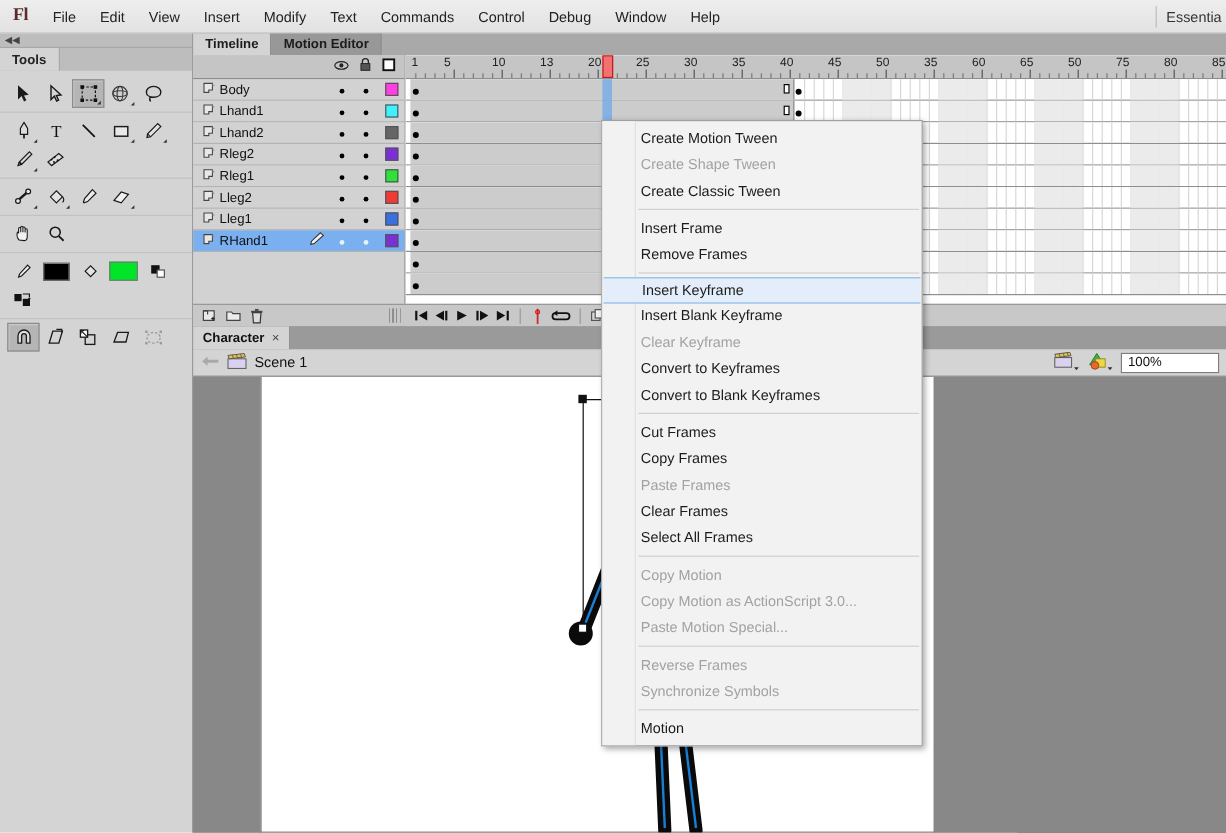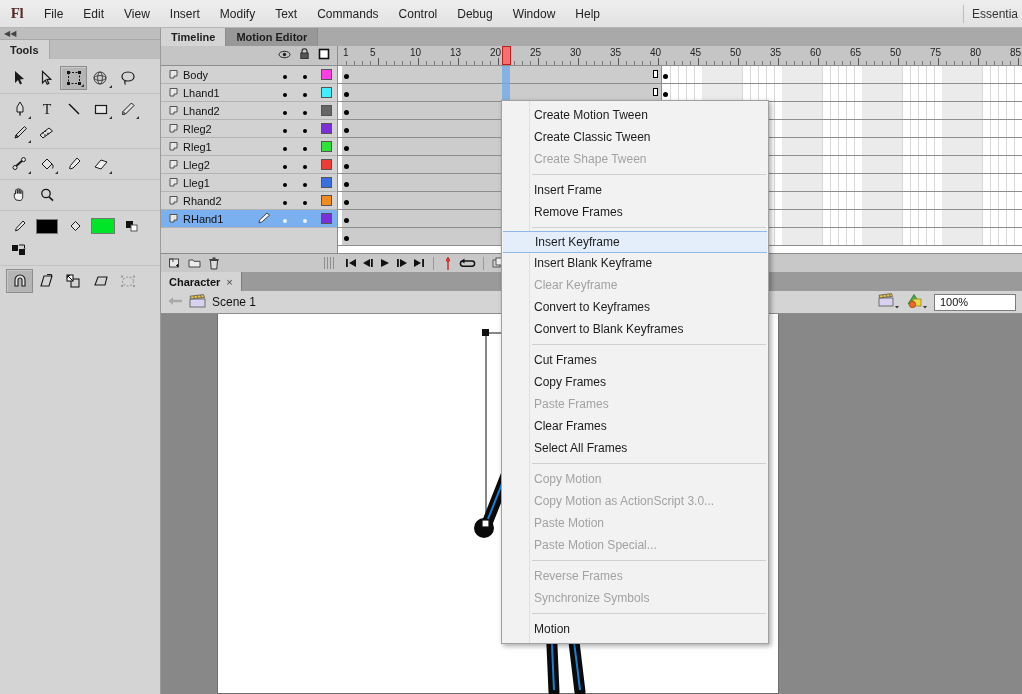--- a/index.html
+++ b/index.html
@@ -558,33 +558,20 @@
               <span class="layer-icon"><svg width="11" height="10" viewBox="0 0 11 10">
                   <path d="M1 1.5 L8 1.5 L8 7 L5 7 L5 9 L1 9 Z" fill="#e8e8e8" stroke="#444" stroke-width="0.9"></path>
                   <path d="M8 1.5 L10 3.5 L8 3.5 Z" fill="#888"></path>
                 </svg></span>
               <span class="layer-name">Lleg1</span>
               <span class="layer-pencil"></span>
               <span class="dot-cell"><i class="dot"></i></span>
               <span class="dot-cell"><i class="dot"></i></span>
               <span class="color-cell">
                 <i class="color-chip" style="background:#3a6fe0"></i>
-              </span>
-            </div>
-            <div class="layer-row">
-              <span class="layer-icon"><svg width="11" height="10" viewBox="0 0 11 10">
-                  <path d="M1 1.5 L8 1.5 L8 7 L5 7 L5 9 L1 9 Z" fill="#e8e8e8" stroke="#444" stroke-width="0.9"></path>
-                  <path d="M8 1.5 L10 3.5 L8 3.5 Z" fill="#888"></path>
-                </svg></span>
-              <span class="layer-name">Rhand2</span>
-              <span class="layer-pencil"></span>
-              <span class="dot-cell"><i class="dot"></i></span>
-              <span class="dot-cell"><i class="dot"></i></span>
-              <span class="color-cell">
-                <i class="color-chip" style="background:#f08b1e"></i>
               </span>
             </div>
             <div class="layer-row selected">
               <span class="layer-icon"><svg width="11" height="10" viewBox="0 0 11 10">
                   <path d="M1 1.5 L8 1.5 L8 7 L5 7 L5 9 L1 9 Z" fill="#e8e8e8" stroke="#444" stroke-width="0.9"></path>
                   <path d="M8 1.5 L10 3.5 L8 3.5 Z" fill="#888"></path>
                 </svg></span>
               <span class="layer-name">RHand1</span>
               <span class="layer-pencil"><svg width="14" height="12" viewBox="0 0 14 12">
                   <path d="M10 1 L12.5 3.2 L4.8 10 L2 10.8 L2.6 8 Z" fill="#f3f3f3" stroke="#333" stroke-width="0.9"></path>
@@ -1564,41 +1551,40 @@
           <rect x="336" y="15" width="7" height="7" fill="#fff" stroke="#111" stroke-width="1.2"></rect>
         </svg>
       </div>
     </div>
   </div>
 
   <div class="ctx-menu">
     <div class="ctx-railbar"></div>
     <div id="ctx-host" style="position:relative;">
         <div class="ctx-item">Create Motion Tween</div>
+        <div class="ctx-item disabled">Create Shape Tween</div>
         <div class="ctx-item">Create Classic Tween</div>
-        <div class="ctx-item disabled">Create Shape Tween</div>
         <div class="ctx-sep"></div>
         <div class="ctx-item">Insert Frame</div>
         <div class="ctx-item">Remove Frames</div>
         <div class="ctx-sep"></div>
         <div class="ctx-item highlight">Insert Keyframe</div>
         <div class="ctx-item">Insert Blank Keyframe</div>
         <div class="ctx-item disabled">Clear Keyframe</div>
         <div class="ctx-item">Convert to Keyframes</div>
         <div class="ctx-item">Convert to Blank Keyframes</div>
         <div class="ctx-sep"></div>
         <div class="ctx-item">Cut Frames</div>
         <div class="ctx-item">Copy Frames</div>
         <div class="ctx-item disabled">Paste Frames</div>
         <div class="ctx-item">Clear Frames</div>
         <div class="ctx-item">Select All Frames</div>
         <div class="ctx-sep"></div>
         <div class="ctx-item disabled">Copy Motion</div>
         <div class="ctx-item disabled">Copy Motion as ActionScript 3.0...</div>
-        <div class="ctx-item disabled">Paste Motion</div>
         <div class="ctx-item disabled">Paste Motion Special...</div>
         <div class="ctx-sep"></div>
         <div class="ctx-item disabled">Reverse Frames</div>
         <div class="ctx-item disabled">Synchronize Symbols</div>
         <div class="ctx-sep"></div>
         <div class="ctx-item">Motion</div>
       </div>
   </div>
 
 </div>

